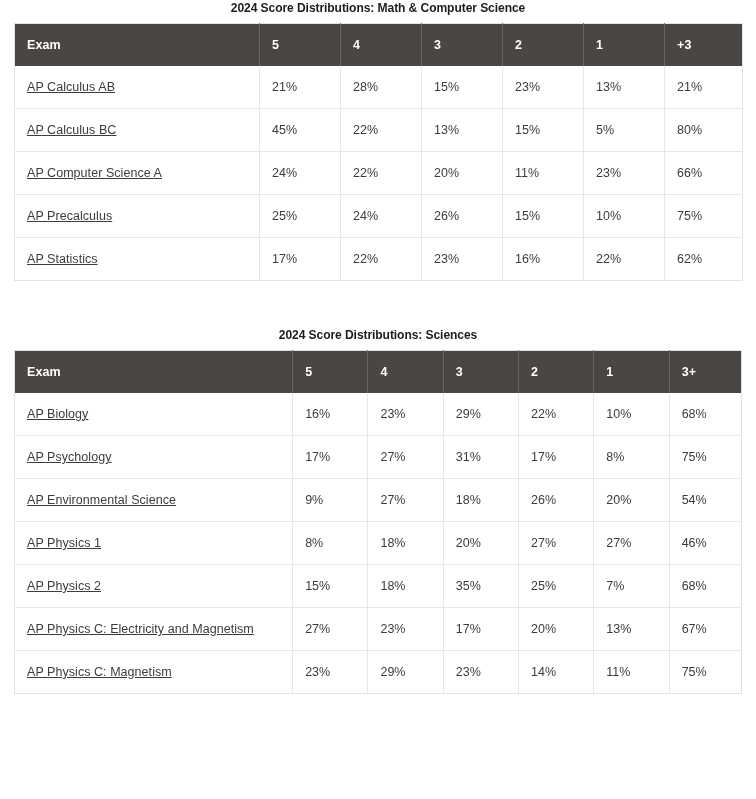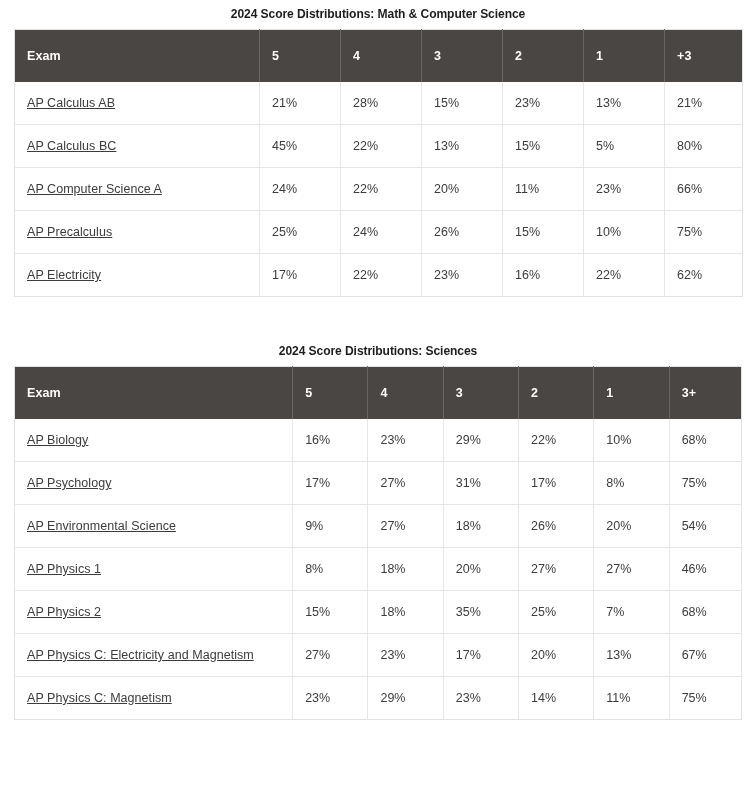--- a/index.html
+++ b/index.html
@@ -15,21 +15,21 @@
   }
   .page {
     width: 756px;
     height: 799px;
     background: #ffffff;
     position: relative;
     overflow: hidden;
   }
 
   .table-block { padding: 0 14px; }
-  #block-1 { padding-top: 6px; }
+  #block-1 { }
   #block-2 { padding-top: 46px; }
 
   .table-title {
     text-align: center;
     font-size: 13px;
     font-weight: bold;
     color: #1d1d1d;
     letter-spacing: -0.1px;
     line-height: 16px;
     margin: 0 0 7px 0;
@@ -47,21 +47,21 @@
     border: 1px solid #e2e2e2;
   }
 
   table.score-table thead th {
     background: #4a4644;
     color: #ffffff;
     font-size: 12.5px;
     font-weight: bold;
     text-align: left;
     padding: 11px 12px;
-    height: 52px;
+    height: 42px;
     border-right: 1px solid #6a6663;
     font-family: "Liberation Sans Narrow", "Liberation Sans", sans-serif;
     letter-spacing: 0.1px;
     vertical-align: middle;
   }
   table.score-table thead th:last-child { border-right: none; }
 
   table.score-table tbody td {
     font-size: 12.5px;
     color: #3c3c3c;
@@ -148,21 +148,21 @@
         <tr>
           <td class="exam-name">AP Precalculus</td>
           <td>25%</td>
           <td>24%</td>
           <td>26%</td>
           <td>15%</td>
           <td>10%</td>
           <td>75%</td>
         </tr>
         <tr>
-          <td class="exam-name">AP Electricity</td>
+          <td class="exam-name">AP Statistics</td>
           <td>17%</td>
           <td>22%</td>
           <td>23%</td>
           <td>16%</td>
           <td>22%</td>
           <td>62%</td>
         </tr>
       </tbody>
     </table>
   </section>

